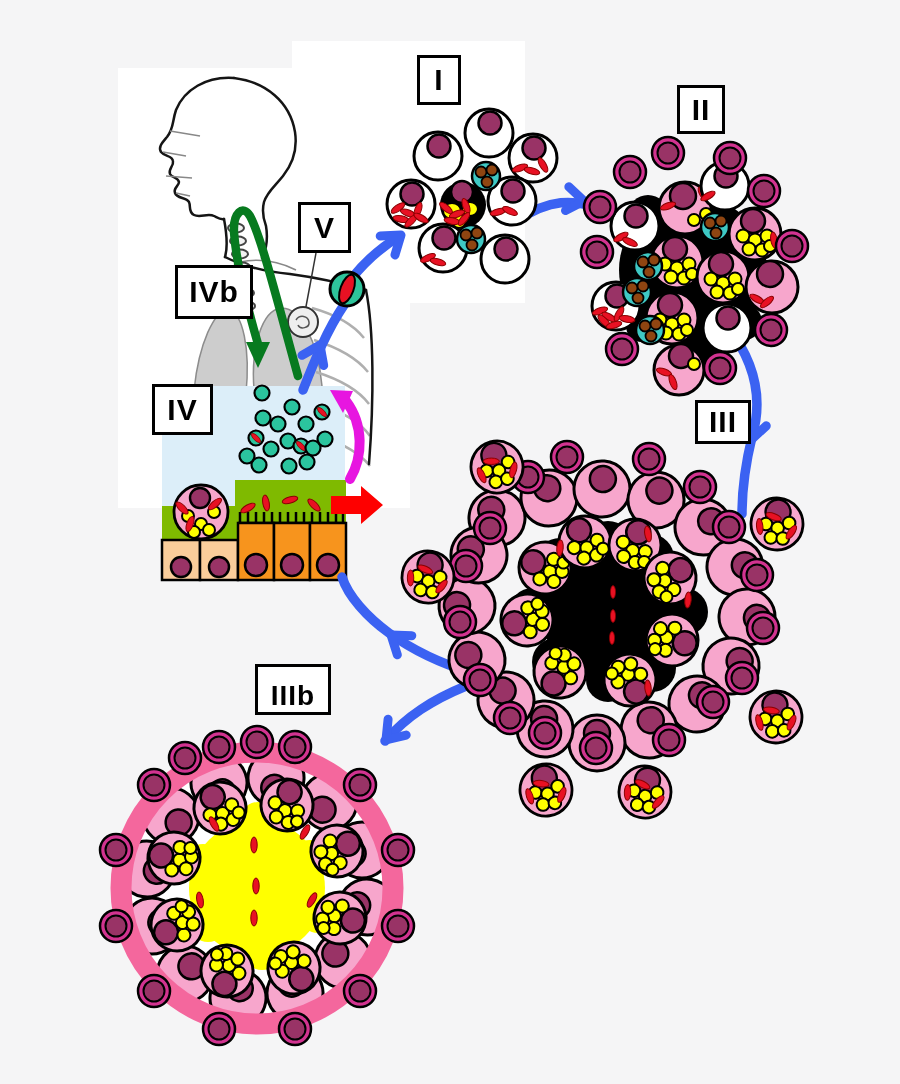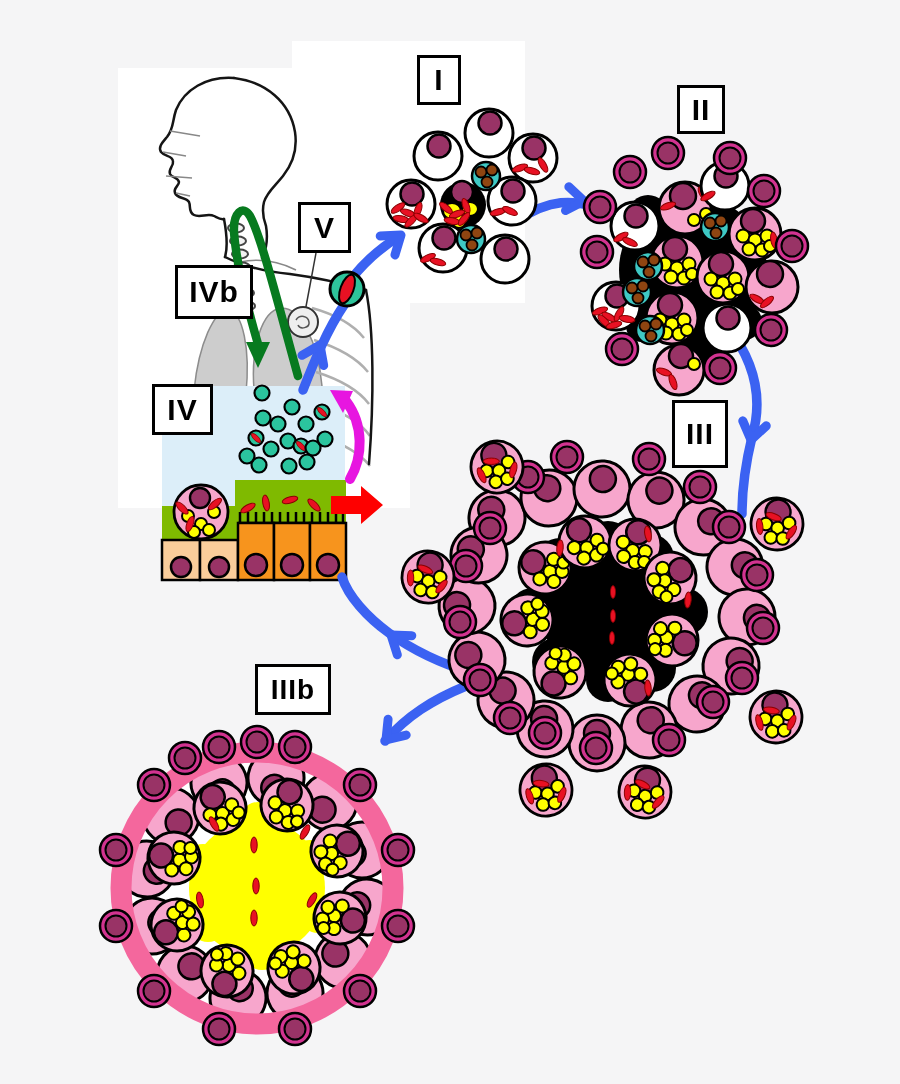--- a/index.html
+++ b/index.html
@@ -476,24 +476,24 @@
   </g>
 </g>
 </svg>
 
 <div class="lbl" style="left:417px;top:55px;width:44px;height:50px;">
       <span>I</span>
     </div>
 <div class="lbl" style="left:677px;top:85px;width:48px;height:49px;">
       <span>II</span>
     </div>
-<div class="lbl" style="left:672px;top:400px;width:56px;height:68px;">
+<div class="lbl" style="left:695px;top:400px;width:56px;height:44px;">
       <span>III</span>
     </div>
-<div class="lbl" style="left:255px;top:664px;width:76px;height:51px;font-size:28px;">
+<div class="lbl" style="left:255px;top:664px;width:76px;height:51px;font-size:28px;align-items:flex-end;">
       <span>IIIb</span>
     </div>
 <div class="lbl" style="left:152px;top:384px;width:61px;height:51px;text-align:center;">
       <span>IV</span>
     </div>
 <div class="lbl" style="left:131px;top:265px;width:78px;height:54px;margin-left:44px;">
       <span>IVb</span>
     </div>
 <div class="lbl" style="left:298px;top:202px;width:53px;height:51px;">
       <span>V</span>

